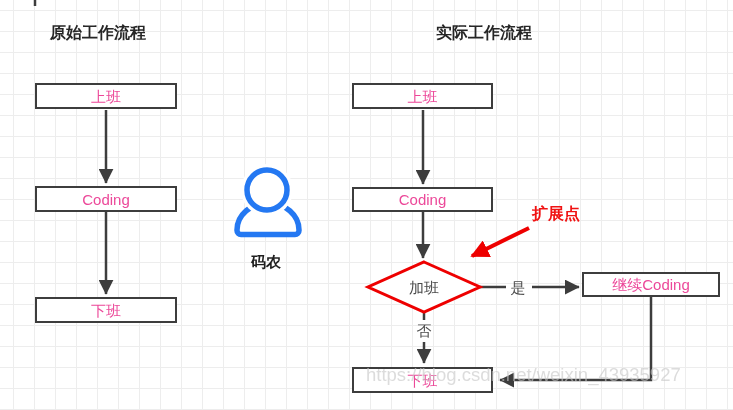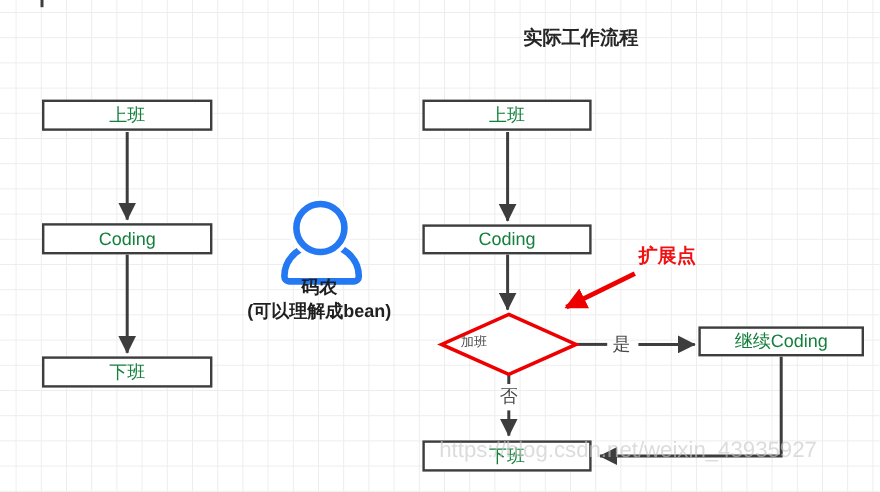--- a/index.html
+++ b/index.html
@@ -15,21 +15,21 @@
     background-size: 21px 21px;
     background-position: 13px 10px;
     font-family: "Liberation Sans", "DejaVu Sans", sans-serif;
   }
   .layer { position: absolute; left: 0; top: 0; }
   .node {
     position: absolute;
     box-sizing: border-box;
     background: #ffffff;
     border: 2.5px solid #3d3d3d;
-    color: #15803d;
+    color: #ec4899;
     font-size: 15px;
     display: flex;
     align-items: center;
     justify-content: center;
     line-height: 1;
     z-index: 2;
   }
   .flow-title {
     position: absolute;
     text-align: center;
@@ -44,21 +44,22 @@
     position: absolute;
     color: #4a4a4a;
     font-size: 15px;
     text-align: center;
     z-index: 3;
     line-height: 1;
   }
   .diamond-label {
     position: absolute;
     color: #4a4a4a;
-    font-size: 11px;
+    font-size: 15px;
+    text-align: center;
     z-index: 3;
     line-height: 1;
   }
   .person-caption {
     position: absolute;
     text-align: center;
     font-weight: bold;
     color: #1f1f1f;
     font-size: 15px;
     line-height: 20px;
@@ -122,41 +123,41 @@
     <polygon points="424,262 480,287 424,312 368,287" fill="#ffffff" stroke="#ee0000" stroke-width="3"></polygon>
 
     <g>
       <path d="M237,230 a31,27 0 0 1 62,0 l0,0.5 a4,4 0 0 1 -4,4 l-54,0 a4,4 0 0 1 -4,-4 z" fill="#ffffff" stroke="#2478f2" stroke-width="5.5"></path>
       <circle cx="267" cy="190" r="20" fill="#ffffff" stroke="#ffffff" stroke-width="12"></circle>
       <circle cx="267" cy="190" r="20" fill="#ffffff" stroke="#2478f2" stroke-width="5.5"></circle>
     </g>
   </svg>
 
   <div class="flow-title" style="left:0px; top:23px; width:196px;">
+    <div>原始工作流程</div>
   </div>
   <div class="flow-title" style="left:308px; top:23px; width:224px;text-align:right;">
     <div>实际工作流程</div>
   </div>
 
   <div class="node" style="left:35px; top:83px; width:142px; height:26px;">上班</div>
   <div class="node" style="left:35px; top:186px; width:142px; height:26px;">Coding</div>
   <div class="node" style="left:35px; top:297px; width:142px; height:26px;">下班</div>
 
   <div class="node" style="left:352px; top:83px; width:141px; height:26px;">上班</div>
   <div class="node" style="left:352px; top:187px; width:141px; height:25px;">Coding</div>
   <div class="node" style="left:582px; top:272px; width:138px; height:25px;">继续Coding</div>
   <div class="node" style="left:352px; top:367px; width:141px; height:26px;">下班</div>
 
   <div class="diamond-label" style="left:384px; top:280px; width:80px;">加班</div>
 
   <div class="edge-label" style="left:503px; top:280px; width:30px;">是</div>
   <div class="edge-label" style="left:409px; top:323px; width:30px;">否</div>
 
-  <div class="person-caption" style="left:186px; top:230px; width:160px;">
+  <div class="person-caption" style="left:186px; top:252px; width:160px;">
     <div>码农</div>
-    <div>(可以理解成bean)</div>
   </div>
 
   <div class="ext-label" style="left:532px; top:206px;">扩展点</div>
 
   <div class="watermark">https://blog.csdn.net/weixin_43935927</div>
 
 </div>
 
 </body></html>

